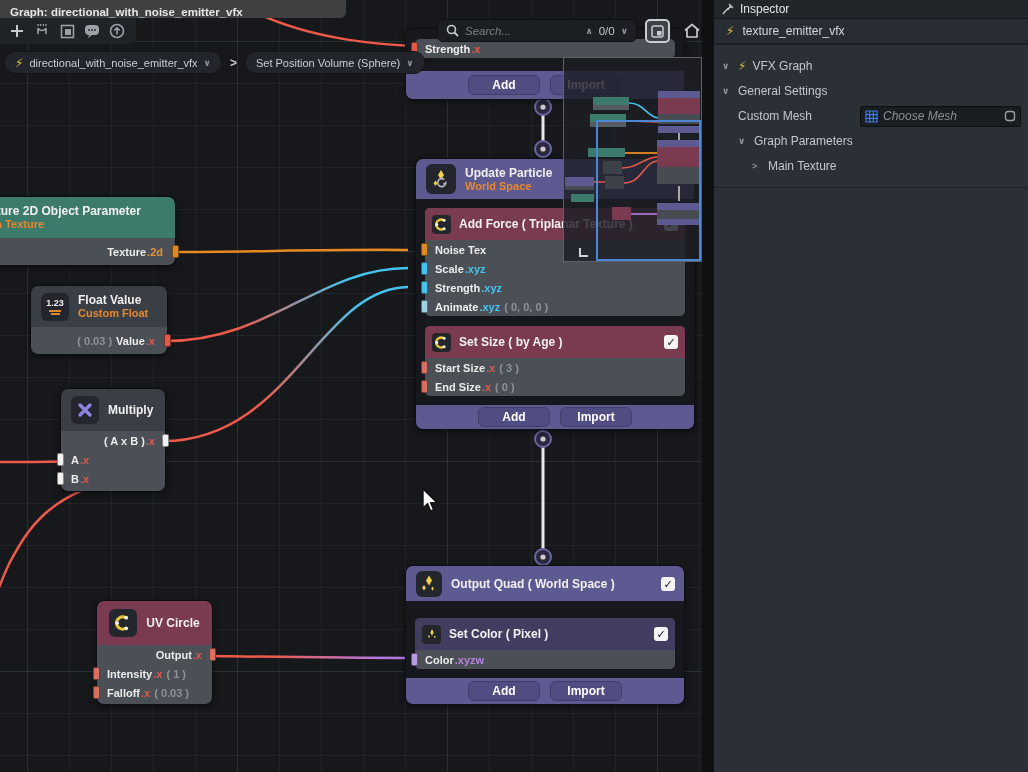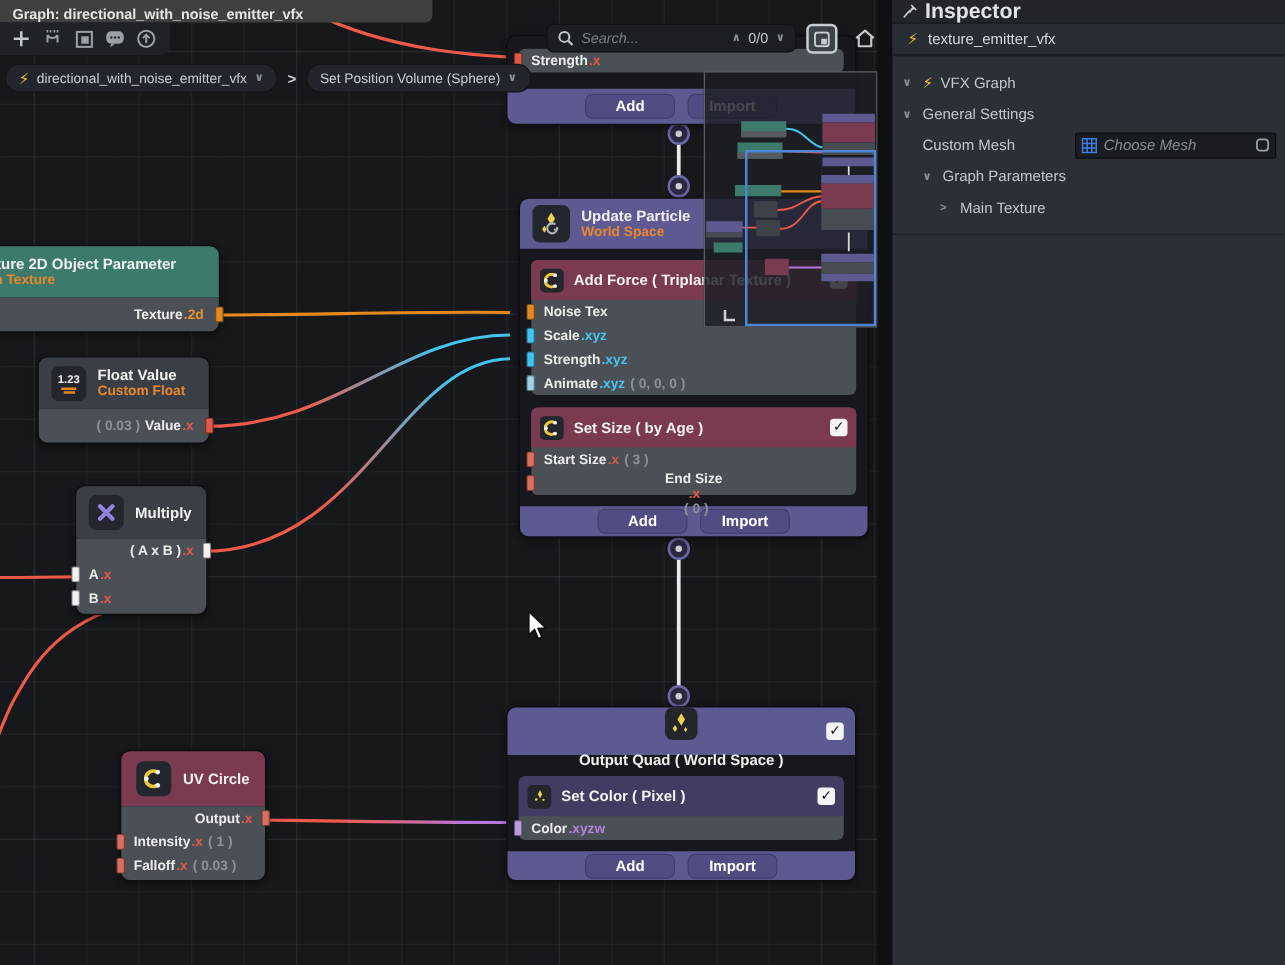--- a/index.html
+++ b/index.html
@@ -91,21 +91,21 @@
   
   #minimap { position:absolute; left:563px; top:57px; width:139px; height:205px; z-index:5;
     background:rgba(28,30,36,.82); border:1px solid #5c6166; }
 
   
   #divider { position:absolute; left:702px; top:0; width:12px; height:772px; background:#0e1012; z-index:7; }
   #inspector { position:absolute; left:714px; top:0; width:314px; height:772px; background:#2b3036;
     z-index:8; color:#c2c7cc; font-size:12px; }
   #insphead { height:19px; background:#22262b; border-bottom:1px solid #15181b;
     display:flex; align-items:center; gap:6px; padding:0 8px; }
-  #insphead span { font-size:17px; font-weight:bold; color:#e2e5e8; }
+  #insphead span { font-size:12px; font-weight:normal; color:#e2e5e8; }
   #assetrow { height:26px; background:#282d33; border-bottom:2px solid #1a1d21;
     display:flex; align-items:center; gap:8px; padding:0 12px; color:#d5d8db; }
   .irow { height:22px; display:flex; align-items:center; gap:6px; padding:0 8px; margin-top:3px; }
   .fold { color:#8d939a; font-size:9px; font-weight:bold; width:10px; }
   .field { position:absolute; left:146px; width:161px; height:21px; background:#191d21;
     border:1px solid #0c0e10; border-radius:2px; display:flex; align-items:center;
     gap:5px; padding:0 4px; }
   .field .ital { color:#8a9096; font-style:italic; flex:1 1 auto; }
   .field .val { color:#e4e4e4; flex:1 1 auto; }
   #inspdivider { margin-top:10px; border-top:1px solid #1e2226; }
@@ -238,36 +238,36 @@
           </div>
           <span class="btitle">Set Size ( by Age )</span>
           <span class="checkbox"></span>
         </div>
         <div class="row">
               <i class="port pl p-salmon"></i>
           <span class="pname">Start Size</span>
               <span class="psuf sx">.x</span>
               <span class="pval">( 3 )</span>
             </div>
-        <div class="row" style="border-radius:0 0 5px 5px;flex-direction:column;">
+        <div class="row" style="border-radius:0 0 5px 5px;">
               <i class="port pl p-salmon"></i>
           <span class="pname">End Size</span>
               <span class="psuf sx">.x</span>
               <span class="pval">( 0 )</span>
             </div>
       </div>
     </div>
     <div class="nfoot purple" style="height:28px;">
       <div class="btn">Add</div>
       <div class="btn">Import</div>
     </div>
   </div>
 
   <div class="node" style="left:405px; top:565px; width:280px; height:140px;">
-    <div class="nhead purple" style="height:38px; position:relative;flex-direction:column;">
+    <div class="nhead purple" style="height:38px; position:relative;">
       <div class="icontile" style="width:26px;height:26px;">
         <svg width="20" height="20" viewBox="0 0 20 20">
               <path d="M10 1.5 L13 6.5 L10 11.5 L7 6.5 Z" fill="#f2d44a"></path>
               <path d="M5 11 L6.8 13.8 L5 16.6 L3.2 13.8 Z" fill="#f2d44a"></path>
               <path d="M13.5 12.5 L14.8 14.6 L13.5 16.7 L12.2 14.6 Z" fill="#f2d44a"></path>
             </svg>
       </div>
       <span class="ntitle">Output Quad ( World Space )</span>
       <span class="checkbox" style="right:9px;"></span>
     </div>

